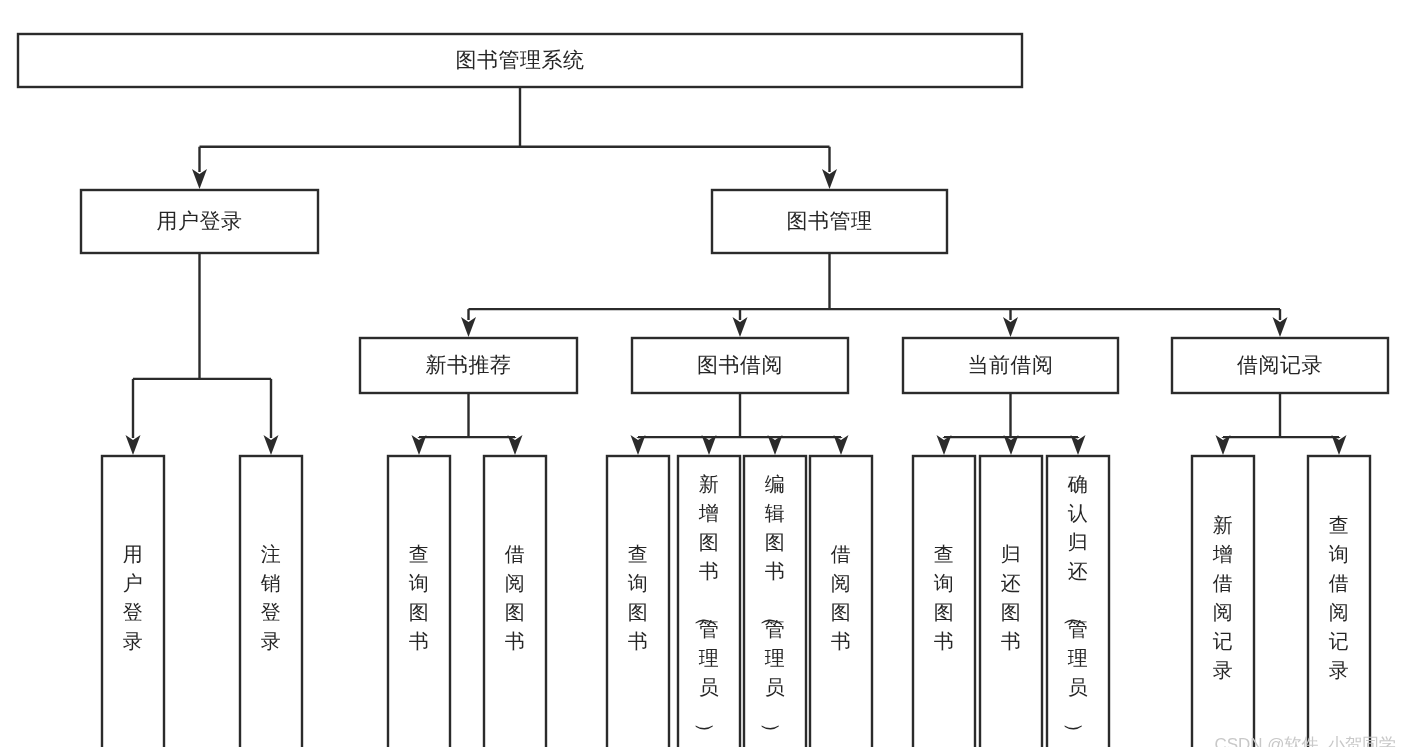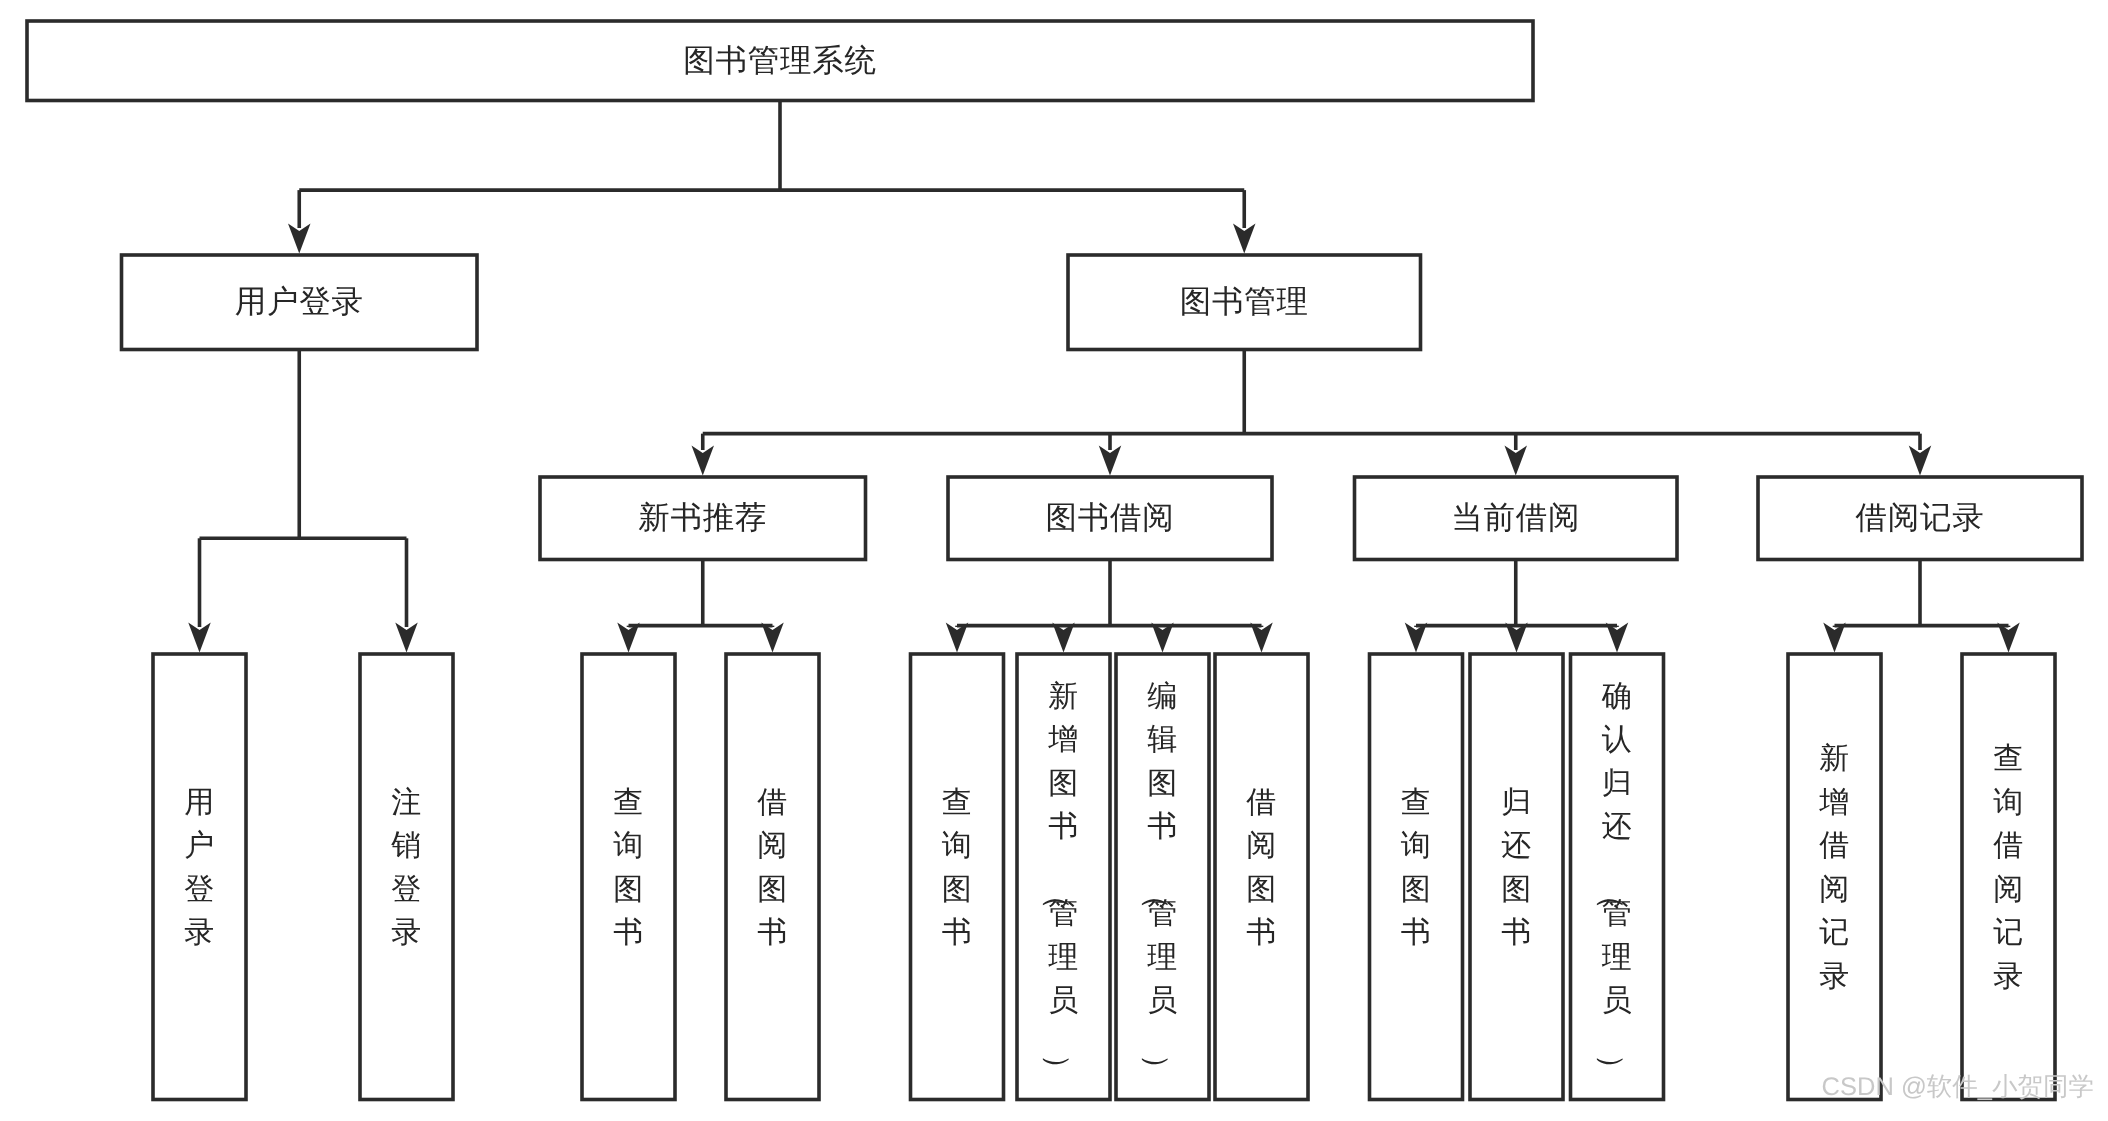--- a/index.html
+++ b/index.html
@@ -12,20 +12,21 @@
     width: 1405px;
     height: 747px;
     font-family: "Liberation Sans", "DejaVu Sans", sans-serif;
     overflow: hidden;
     position: relative;
   }
   #diagram-root {
     position: relative;
     width: 1405px;
     height: 557px;
+    margin-top: 20px;
   }
   svg.diagram-canvas {
     position: absolute;
     top: 0;
     left: 0;
     width: 1405px;
     height: 747px;
     display: block;
   }
   .node-box {

